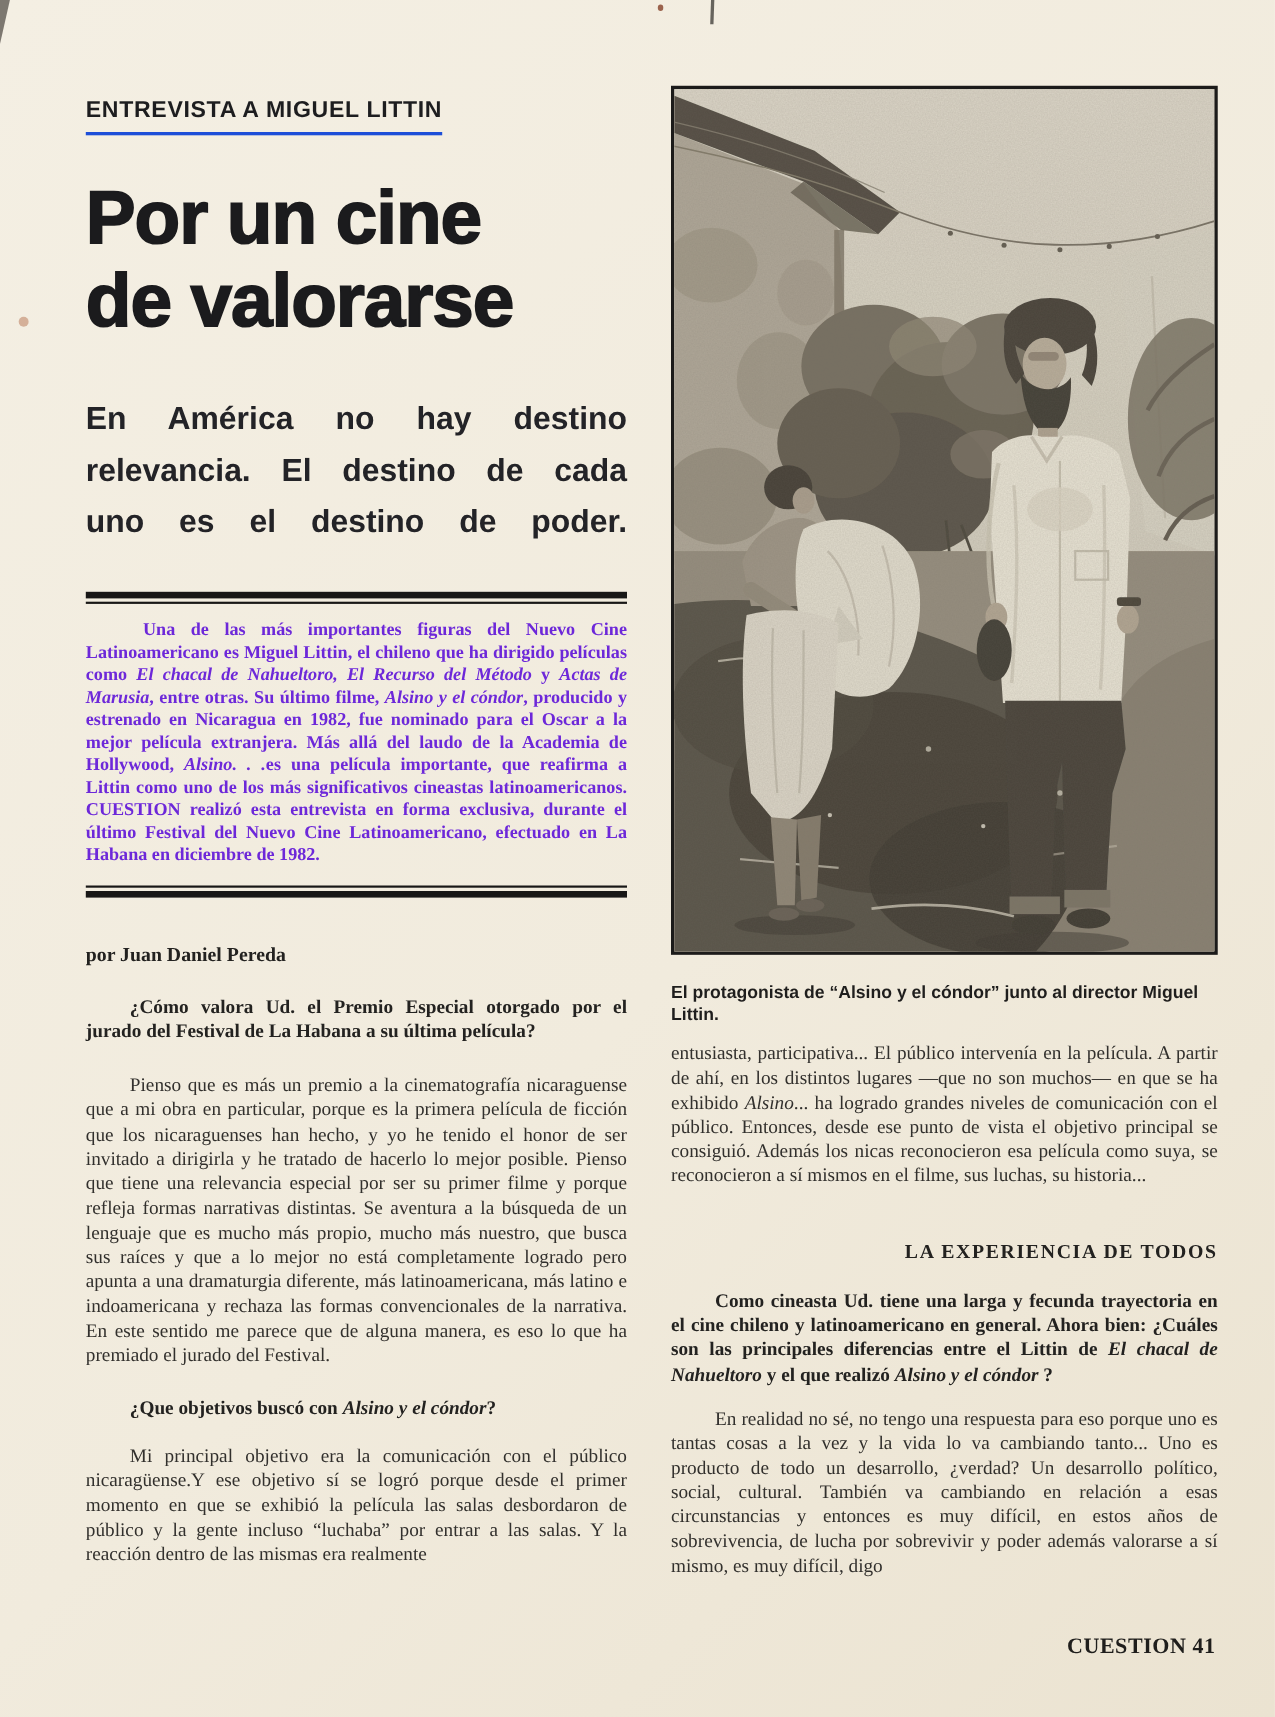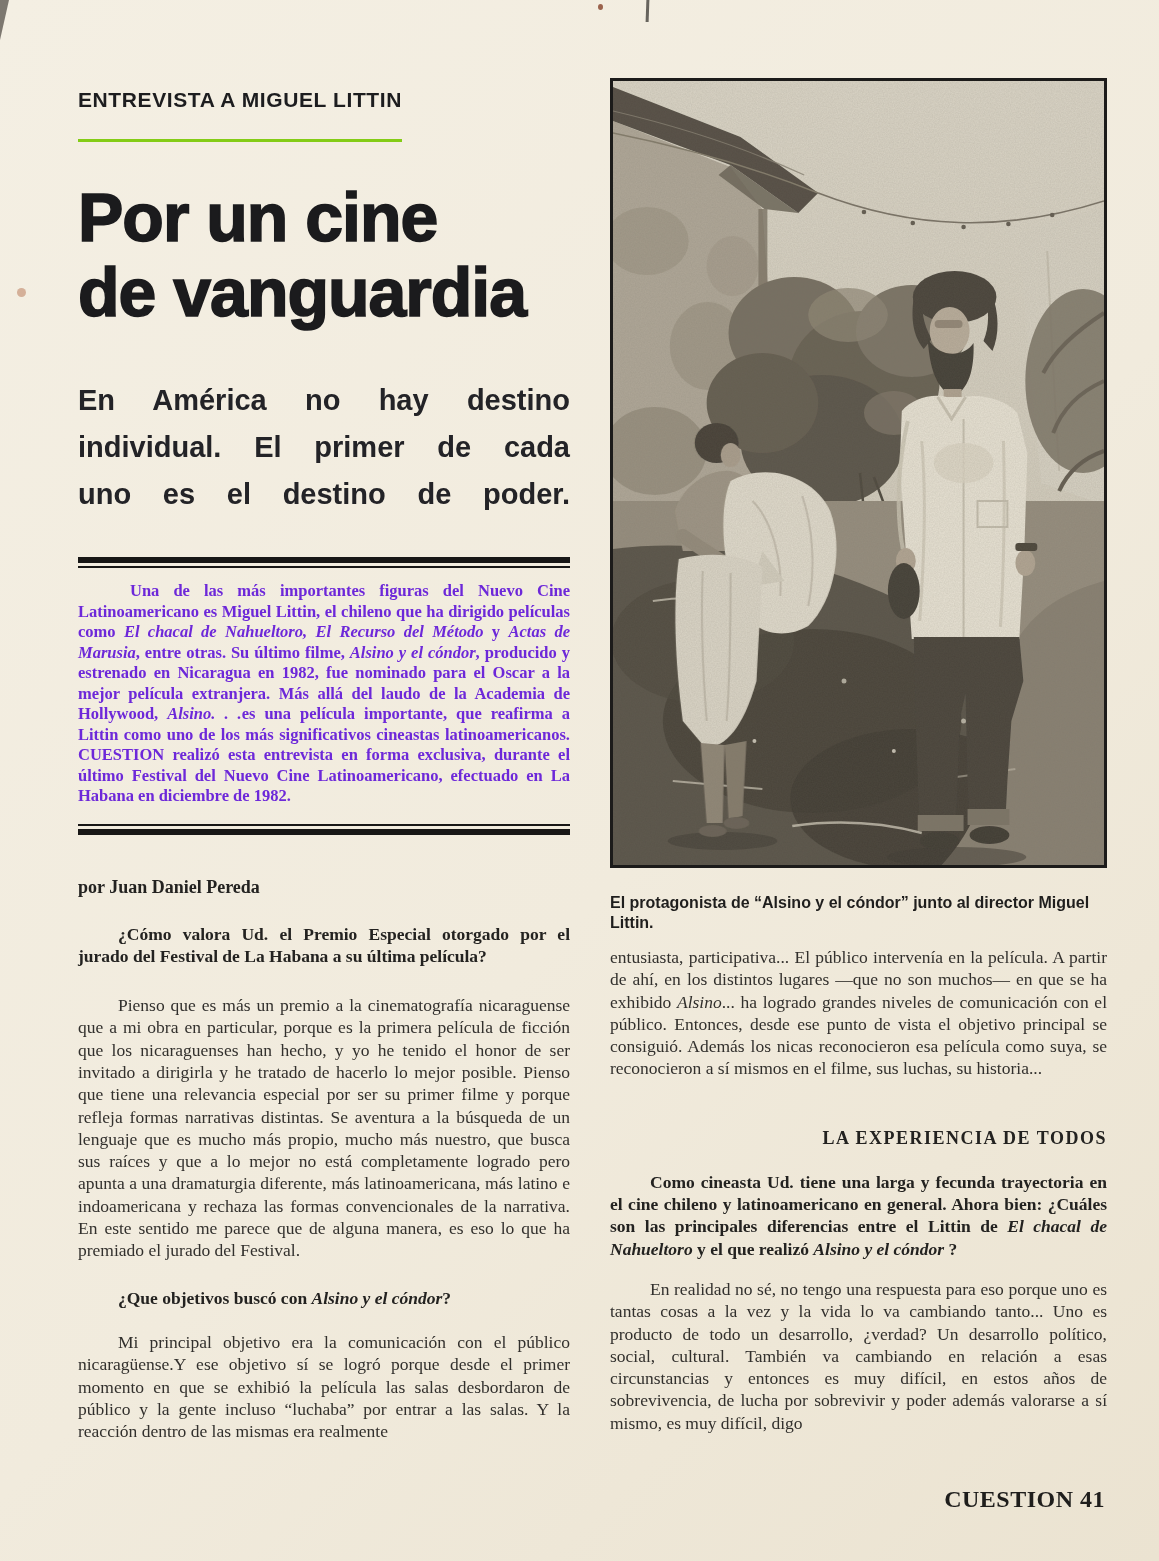--- a/index.html
+++ b/index.html
@@ -8,21 +8,21 @@
     background:linear-gradient(135deg,#f4efe3 0%,#f1ebdd 55%,#ebe3d1 100%);
     font-family:"Liberation Serif","DejaVu Serif",serif;
     color:#2b2a28;
   }
   .page{position:absolute;inset:0;}
   
   .col-left{position:absolute;left:78px;top:88px;width:492px;}
   .kicker{
     display:inline-block;font-family:"Liberation Sans","DejaVu Sans",sans-serif;
     font-weight:bold;font-size:21px;line-height:24px;letter-spacing:.6px;
-    color:#1d1d1f;padding-bottom:27px;border-bottom:3px solid #84cc16;
+    color:#1d1d1f;padding-bottom:8px;border-bottom:3px solid #1d4ed8;
   }
   .headline{
     margin:38px 0 0;font-family:"Liberation Sans","DejaVu Sans",sans-serif;
     font-weight:bold;font-size:68px;line-height:75px;letter-spacing:-1px;
     color:#1b1b1d;-webkit-text-stroke:1.6px #1b1b1d;
   }
   .subtitle{margin-top:47px;}
   .subtitle-line{
     font-family:"Liberation Sans","DejaVu Sans",sans-serif;font-weight:bold;
     font-size:29px;line-height:47px;color:#232327;
@@ -60,21 +60,21 @@
   }
   .cont{margin-top:13px;text-indent:0;}
   .section-heading{
     margin:47px 0 0;font-weight:bold;font-size:18px;line-height:22px;
     letter-spacing:1.5px;text-align:right;color:#232220;
   }
   .q3{margin-top:22px;}
   .a3{margin-top:18px;}
   .page-footer{
     position:absolute;top:1486px;right:54px;
-    font-weight:bold;font-size:24px;letter-spacing:.5px;color:#1f1e1c;
+    font-weight:bold;font-size:20px;letter-spacing:.5px;color:#1f1e1c;
   }
   
   .corner-mark{
     position:absolute;left:0;top:0;width:0;height:0;
     border-left:9px solid #55504a;border-bottom:40px solid transparent;opacity:.75;
   }
   .top-tick{position:absolute;left:646px;top:0;width:3px;height:22px;background:#44413c;transform:rotate(2deg);opacity:.8;}
   .red-dot{position:absolute;left:598px;top:4px;width:5px;height:6px;border-radius:50%;background:#8b4a33;opacity:.85;}
   .blemish{position:absolute;left:17px;top:288px;width:9px;height:9px;border-radius:50%;background:#b5714f;opacity:.5;}
   i{font-style:italic;}
@@ -90,26 +90,26 @@
   <div class="blemish"></div>
 
   <div class="col-left">
 
     <div>
       <span class="kicker">ENTREVISTA A MIGUEL LITTIN</span>
     </div>
 
     <h1 class="headline">
       <span>Por un cine</span><br>
-      <span>de vanguardia</span>
+      <span>de valorarse</span>
     </h1>
 
     <div class="subtitle">
       <div class="subtitle-line">En América no hay destino</div>
-      <div class="subtitle-line">individual. El primer de cada</div>
+      <div class="subtitle-line">relevancia. El destino de cada</div>
       <div class="subtitle-line">uno es el destino de poder.</div>
     </div>
 
     <div class="rule top">
       <div class="thick"></div>
         <div class="gap"></div>
         <div class="thin"></div>
     </div>
 
     <p class="intro"><span>Una de las más importantes figuras del Nuevo Cine Latinoamericano es Miguel Littin, el chileno que ha dirigido películas como </span><i>El chacal de Nahueltoro, El Recurso del Método</i><span> y </span><i>Actas de Marusia</i><span>, entre otras. Su último filme, </span><i>Alsino y el cóndor</i><span>, producido y estrenado en Nicaragua en 1982, fue nominado para el Oscar a la mejor película extranjera. Más allá del laudo de la Academia de Hollywood, </span><i>Alsino. . .</i><span>es una película importante, que reafirma a Littin como uno de los más significativos cineastas latinoamericanos. CUESTION realizó esta entrevista en forma exclusiva, durante el último Festival del Nuevo Cine Latinoamericano, efectuado en La Habana en diciembre de 1982.</span></p>

